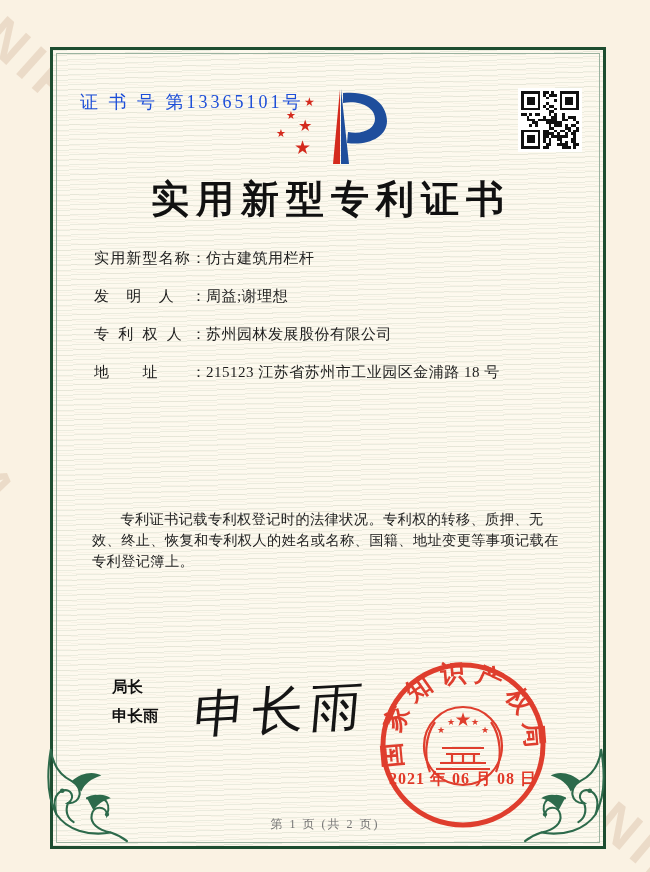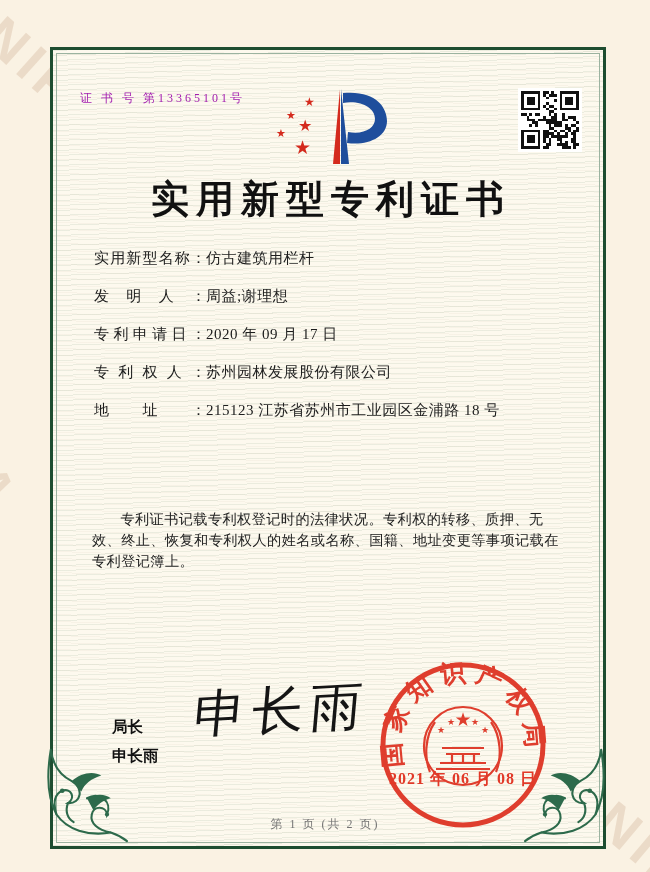--- a/index.html
+++ b/index.html
@@ -27,42 +27,42 @@
     background:
       repeating-linear-gradient(178deg, rgba(140,168,140,.16) 0 1px, rgba(0,0,0,0) 1px 5px),
       repeating-linear-gradient(2deg, rgba(175,150,125,.07) 0 1px, rgba(0,0,0,0) 1px 7px),
       #fdf9ee;
   }
   .frame-inner{position:absolute;left:3px;top:3px;right:3px;bottom:3px;border:1px solid #9bb3a0;}
   .flourish{position:absolute;z-index:2;width:86px;height:100px;}
   .flourish.bl{left:44px;top:744px;}
   .flourish.br{left:522px;top:744px;transform:scaleX(-1);}
   
-  .certno{position:absolute;z-index:2;left:80px;top:90px;font-size:12px;letter-spacing:3px;color:#a21caf;}
+  .certno{position:absolute;z-index:2;left:80px;top:90px;font-size:18px;letter-spacing:3px;color:#1d4ed8;}
   .logo{position:absolute;z-index:2;left:268px;top:84px;width:132px;height:86px;}
   .logo .st{position:absolute;color:#d42a1d;line-height:1;}
   .logo svg{position:absolute;left:46px;top:0;}
   .qr{position:absolute;z-index:2;left:518px;top:88px;width:64px;height:64px;background:#fff;padding:3px;box-sizing:border-box;}
   .qr svg{width:100%;height:100%;display:block;}
   .title{
     position:absolute;z-index:2;left:0;top:174px;width:100%;text-align:center;
     font-size:38px;font-weight:bold;letter-spacing:7px;color:#111;padding-left:6px;
   }
   
   .fields{position:absolute;z-index:2;left:94px;top:249px;width:470px;font-size:15px;color:#1d1d1d;}
   .frow{height:38px;white-space:nowrap;}
   .flabel{display:inline-block;width:112px;text-align:justify;text-align-last:justify;font-weight:500;}
   .fvalue{letter-spacing:.5px;}
   .fvalue.w{display:inline-block;width:152px;}
   .flabel2{font-weight:500;letter-spacing:2px;}
   
   .bodytext{position:absolute;z-index:2;left:92px;top:509px;width:474px;font-size:14.2px;line-height:20.8px;color:#222;letter-spacing:.4px;}
   .bodytext p{margin:0;text-indent:2em;}
   
-  .signer{position:absolute;z-index:2;left:112px;top:712px;font-family:"Liberation Sans","DejaVu Sans",sans-serif;font-weight:bold;font-size:15.5px;line-height:29px;color:#111;}
+  .signer{position:absolute;z-index:2;left:112px;top:672px;font-family:"Liberation Sans","DejaVu Sans",sans-serif;font-weight:bold;font-size:15.5px;line-height:29px;color:#111;}
   .signature{
     position:absolute;z-index:2;left:194px;top:676px;font-size:52px;color:#151515;
     letter-spacing:6px;transform:rotate(-3deg) skewX(-8deg);white-space:nowrap;
   }
   .seal{position:absolute;z-index:3;left:368px;top:650px;width:190px;height:190px;opacity:.92;}
   .footer{position:absolute;z-index:2;left:0;top:816px;width:100%;text-align:center;font-size:12px;letter-spacing:2px;color:#737373;}
 </style>
 </head>
 <body>
 
@@ -259,23 +259,20 @@
   <div class="title">实用新型专利证书</div>
 
   <div class="fields">
     <div class="frow">
       <span class="flabel">实用新型名称：</span><span class="fvalue">仿古建筑用栏杆</span>
     </div>
     <div class="frow">
       <span class="flabel">发明人：</span><span class="fvalue">周益;谢理想</span>
     </div>
     <div class="frow">
-      <span class="flabel">专利申请日：</span><span class="fvalue">2020 年 09 月 17 日</span>
-    </div>
-    <div class="frow">
       <span class="flabel">专利权人：</span><span class="fvalue">苏州园林发展股份有限公司</span>
     </div>
     <div class="frow">
       <span class="flabel">地址：</span><span class="fvalue">215123 江苏省苏州市工业园区金浦路 18 号</span>
     </div>
   </div>
 
   <div class="bodytext">
     <p>专利证书记载专利权登记时的法律状况。专利权的转移、质押、无效、终止、恢复和专利权人的姓名或名称、国籍、地址变更等事项记载在专利登记簿上。</p>
   </div>

